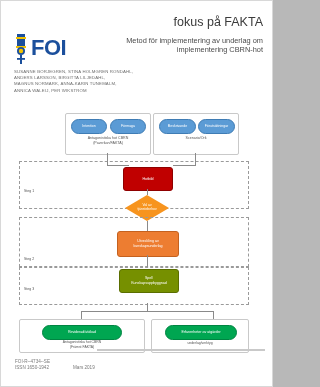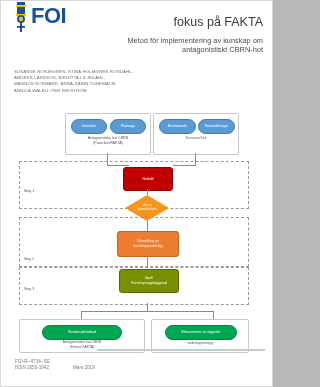--- a/index.html
+++ b/index.html
@@ -2,21 +2,21 @@
 <html><head>
 <meta charset="utf-8">
 <style>
   html,body{margin:0;padding:0;background:#b8b8b8;}
   body{font-family:"Liberation Sans",sans-serif;}
   .page{position:relative;width:273px;height:387px;background:#ffffff;overflow:hidden;
         box-sizing:border-box;border:1px solid #d8d8d8;}
 
   
   .header{position:absolute;left:0;top:0;width:273px;height:104px;}
-  .logo{position:absolute;left:12px;top:0;width:62px;height:32px;}
+  .logo{position:absolute;left:12px;top:32px;width:62px;height:32px;}
   .logo-emblem{position:absolute;left:0;top:0;width:16px;height:32px;}
   .logo-text{position:absolute;left:18px;top:2px;font-size:22px;font-weight:bold;
              color:#1b4f9c;letter-spacing:-0.5px;line-height:26px;}
 
   .titlewrap{position:absolute;left:118px;top:14px;width:144px;text-align:right;}
   .title{font-size:12.5px;line-height:14.5px;color:#3b3b3b;font-weight:normal;}
   .subtitle{margin-top:6px;font-size:7.4px;line-height:9px;color:#4a4a4a;}
 
   .authors{position:absolute;left:13px;top:68px;width:150px;font-size:4.3px;
            line-height:6.2px;color:#6e6e6e;letter-spacing:0.15px;}
@@ -72,22 +72,22 @@
         <circle cx="8" cy="18" r="4" fill="#1b4f9c"></circle>
         <circle cx="8" cy="18" r="2.2" fill="#f2c300"></circle>
         <rect x="7" y="22" width="2" height="9" fill="#1b4f9c"></rect>
         <rect x="4" y="25" width="8" height="1.8" fill="#1b4f9c"></rect>
       </svg>
       <div class="logo-text">FOI</div>
     </div>
 
     <div class="titlewrap">
       <div class="title">fokus på FAKTA</div>
-      <div class="subtitle">Metod för implementering av kunskap om</div>
-      <div class="subtitle" style="margin-top:0">antagonistiskt CBRN-hot</div>
+      <div class="subtitle">Metod för implementering av underlag om</div>
+      <div class="subtitle" style="margin-top:0">implementering CBRN-hot</div>
     </div>
 
     <div class="authors" style="white-space:pre-line">SUSANNE BÖRJEGREN, STINA HOLMGREN RONDAHL,
 ANDERS LARSSON, BIRGITTA LILJEDAHL,
 MAGNUS NORMARK, ANNA-KARIN TUNEMALM,
 ANNICA WALEIJ, PER WIKSTRÖM</div>
   </div>
 
   <div class="figure">
 

